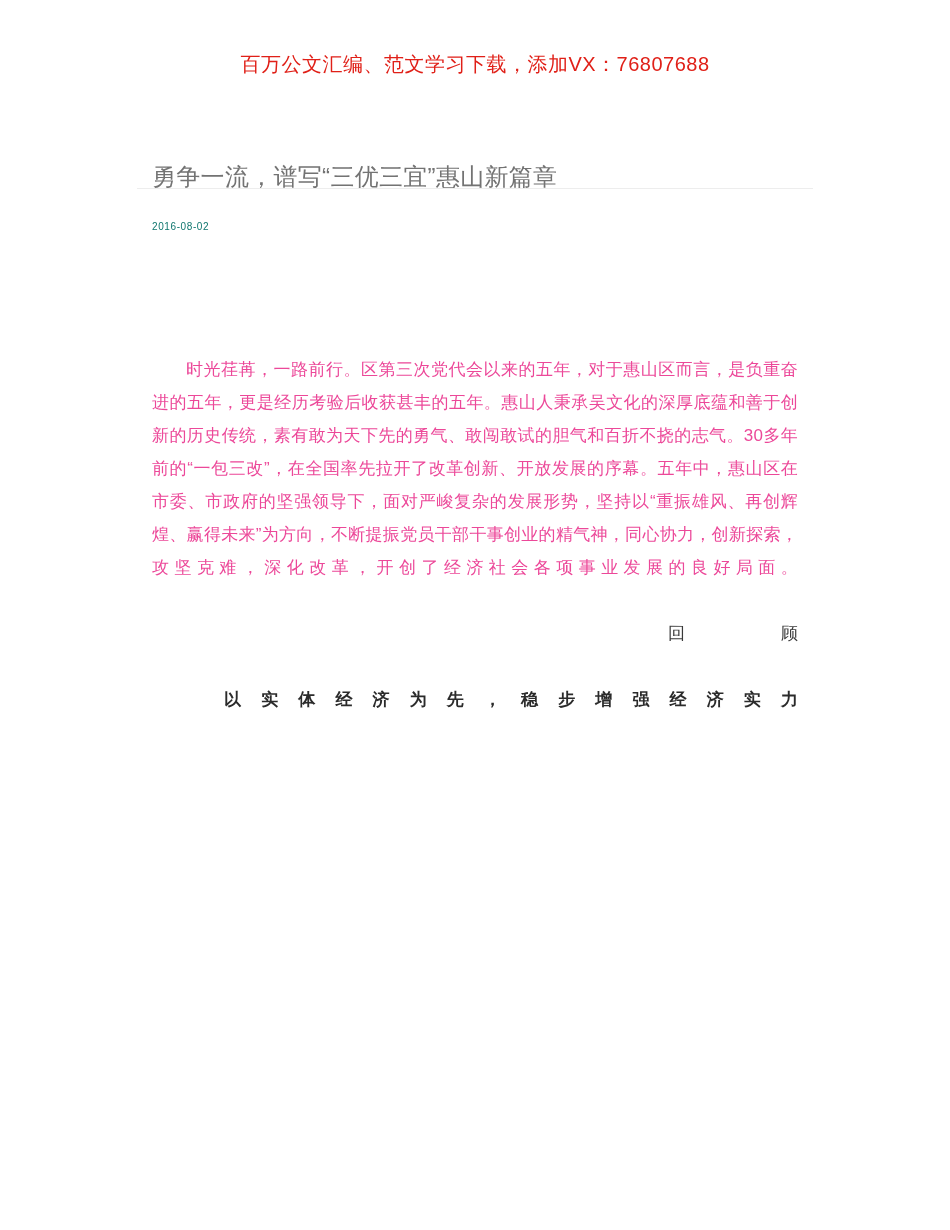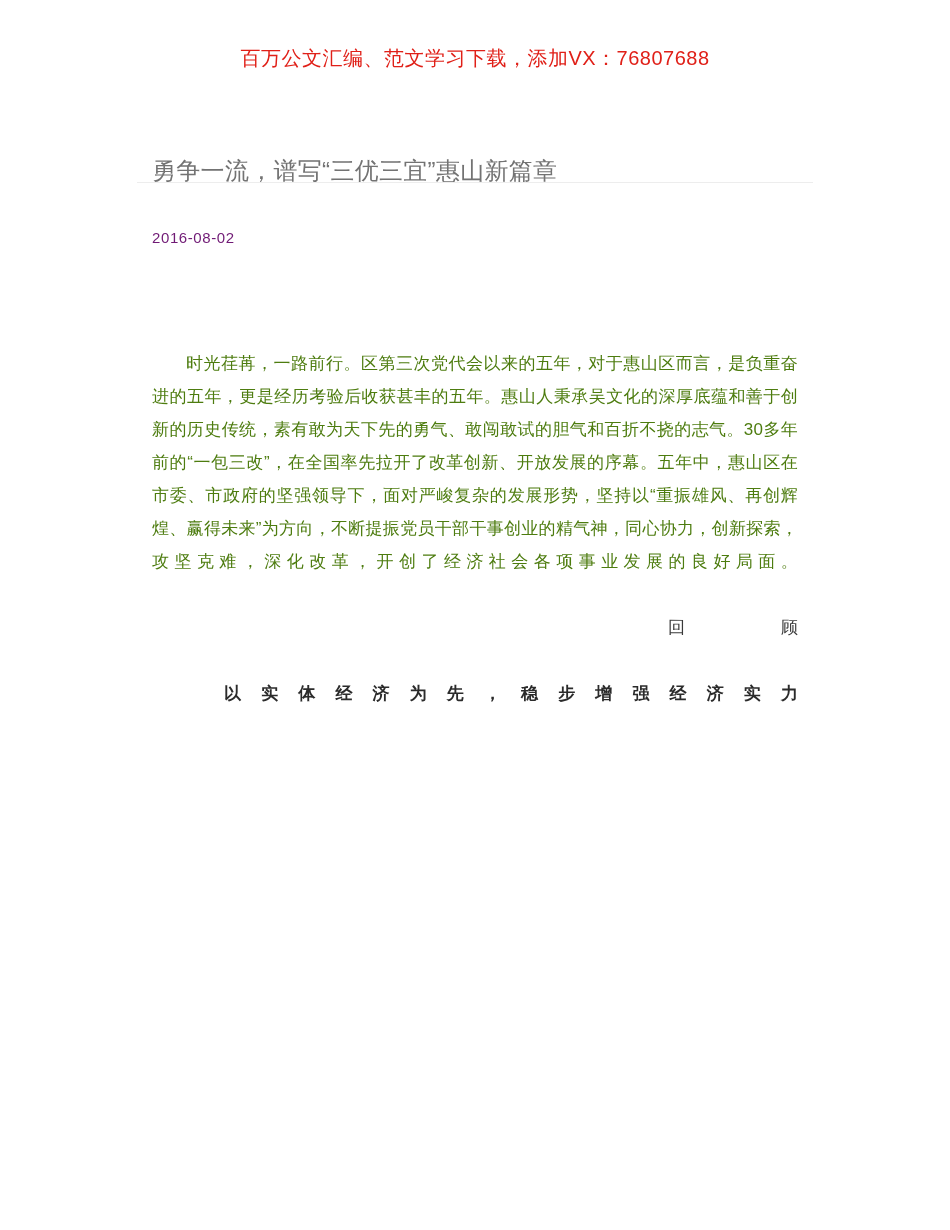--- a/index.html
+++ b/index.html
@@ -13,20 +13,21 @@
     font-family: "Liberation Sans", "DejaVu Sans", sans-serif;
     -webkit-font-smoothing: antialiased;
     overflow: hidden;
   }
 
   .page {
     position: relative;
     width: 950px;
     height: 968px;
     background: #ffffff;
+    margin-top: 6px;
   }
 
   
   .promo-banner {
     position: absolute;
     top: 44px;
     left: 0;
     width: 950px;
     text-align: center;
     color: #e02018;
@@ -54,41 +55,41 @@
     position: absolute;
     top: 182px;
     left: 137px;
     width: 676px;
     height: 1px;
     background: #ededed;
   }
 
   .doc-date {
     position: absolute;
-    top: 227px;
+    top: 210px;
     left: 152px;
-    font-size: 15px;
+    font-size: 10px;
     line-height: 22px;
-    color: #701a75;
+    color: #0f766e;
     letter-spacing: 0.6px;
   }
 
   
   .doc-body {
     position: absolute;
     top: 347px;
     left: 152px;
     width: 646px;
   }
 
   .para {
     margin: 0;
     font-size: 17px;
     line-height: 33px;
-    color: #4d7c0f;
+    color: #ec4899;
     text-align: justify;
     text-justify: inter-character;
     text-align-last: left;
     letter-spacing: 0.2px;
   }
   .para.indent {
     text-indent: 2em;
   }
   .para.justify-all {
     text-align-last: justify;

